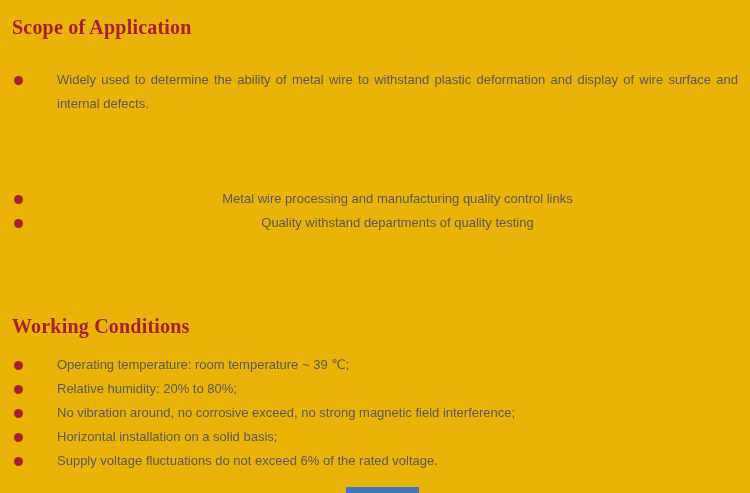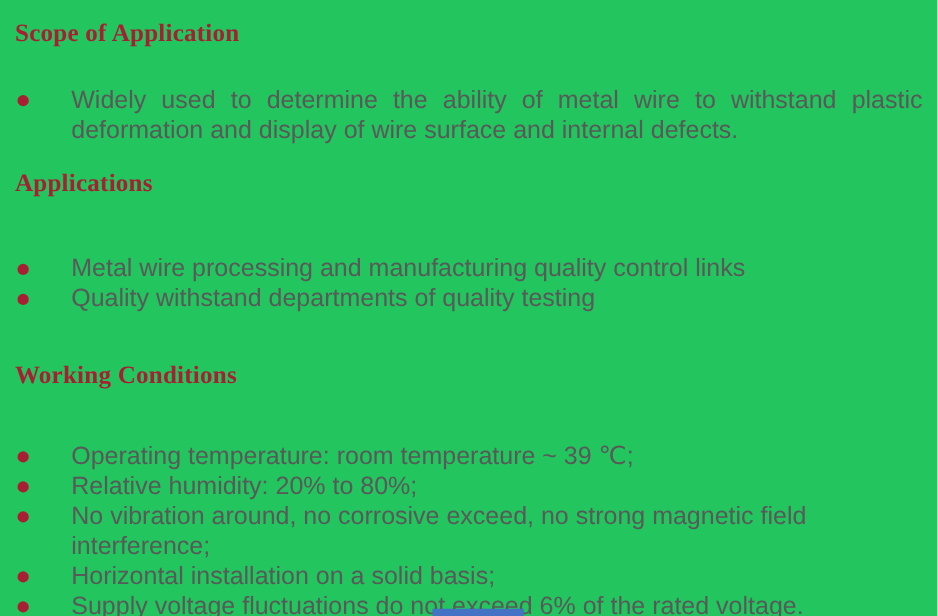--- a/index.html
+++ b/index.html
@@ -4,21 +4,21 @@
 <style>
   html, body {
     margin: 0;
     padding: 0;
     background: #ffffff;
   }
   .page {
     position: relative;
     width: 750px;
     height: 493px;
-    background: #22c55e;
+    background: #eab308;
     overflow: hidden;
     font-family: "Liberation Sans", "DejaVu Sans", sans-serif;
   }
   .heading {
     position: absolute;
     left: 12px;
     margin: 0;
     font-family: "Liberation Serif", "DejaVu Serif", serif;
     font-weight: 700;
     font-size: 20px;
@@ -32,21 +32,21 @@
     left: 14px;
     width: 724px;
     margin: 0;
     padding: 0;
     list-style: none;
   }
   .bullet-list li {
     display: flex;
     align-items: flex-start;
     line-height: 24px;
-    font-size: 20px;
+    font-size: 13px;
     color: #595959;
   }
   .bullet {
     flex: 0 0 9px;
     width: 9px;
     height: 9px;
     margin-top: 8px;
     margin-right: 34px;
     border-radius: 50%;
     background: #a91e32;
@@ -63,39 +63,38 @@
     left: 346px;
     top: 487px;
     width: 73px;
     height: 6px;
     background: #4472c4;
   }
   
   #scope-heading        { top: 15px; }
   #scope-list           { top: 68px; }
   #applications-heading { top: 135px; }
-  #applications-list    { top: 203px; }
-  #working-heading      { top: 288px; }
+  #applications-list    { top: 187px; text-align: center; }
+  #working-heading      { top: 314px; }
   #working-list         { top: 353px; }
 </style>
 </head>
 <body>
 
 <div class="page">
 
   <h2 class="heading" id="scope-heading">Scope of Application</h2>
 
   <ul class="bullet-list justified" id="scope-list">
     <li>
       <span class="bullet"></span>
       <span class="li-text">Widely used to determine the ability of metal wire to withstand plastic deformation and display of wire surface and internal defects.</span>
     </li>
   </ul>
 
-  <h2 class="heading" id="applications-heading">Applications</h2>
 
   <ul class="bullet-list" id="applications-list">
     <li>
       <span class="bullet"></span>
       <span class="li-text">Metal wire processing and manufacturing quality control links</span>
     </li>
     <li>
       <span class="bullet"></span>
       <span class="li-text">Quality withstand departments of quality testing</span>
     </li>

